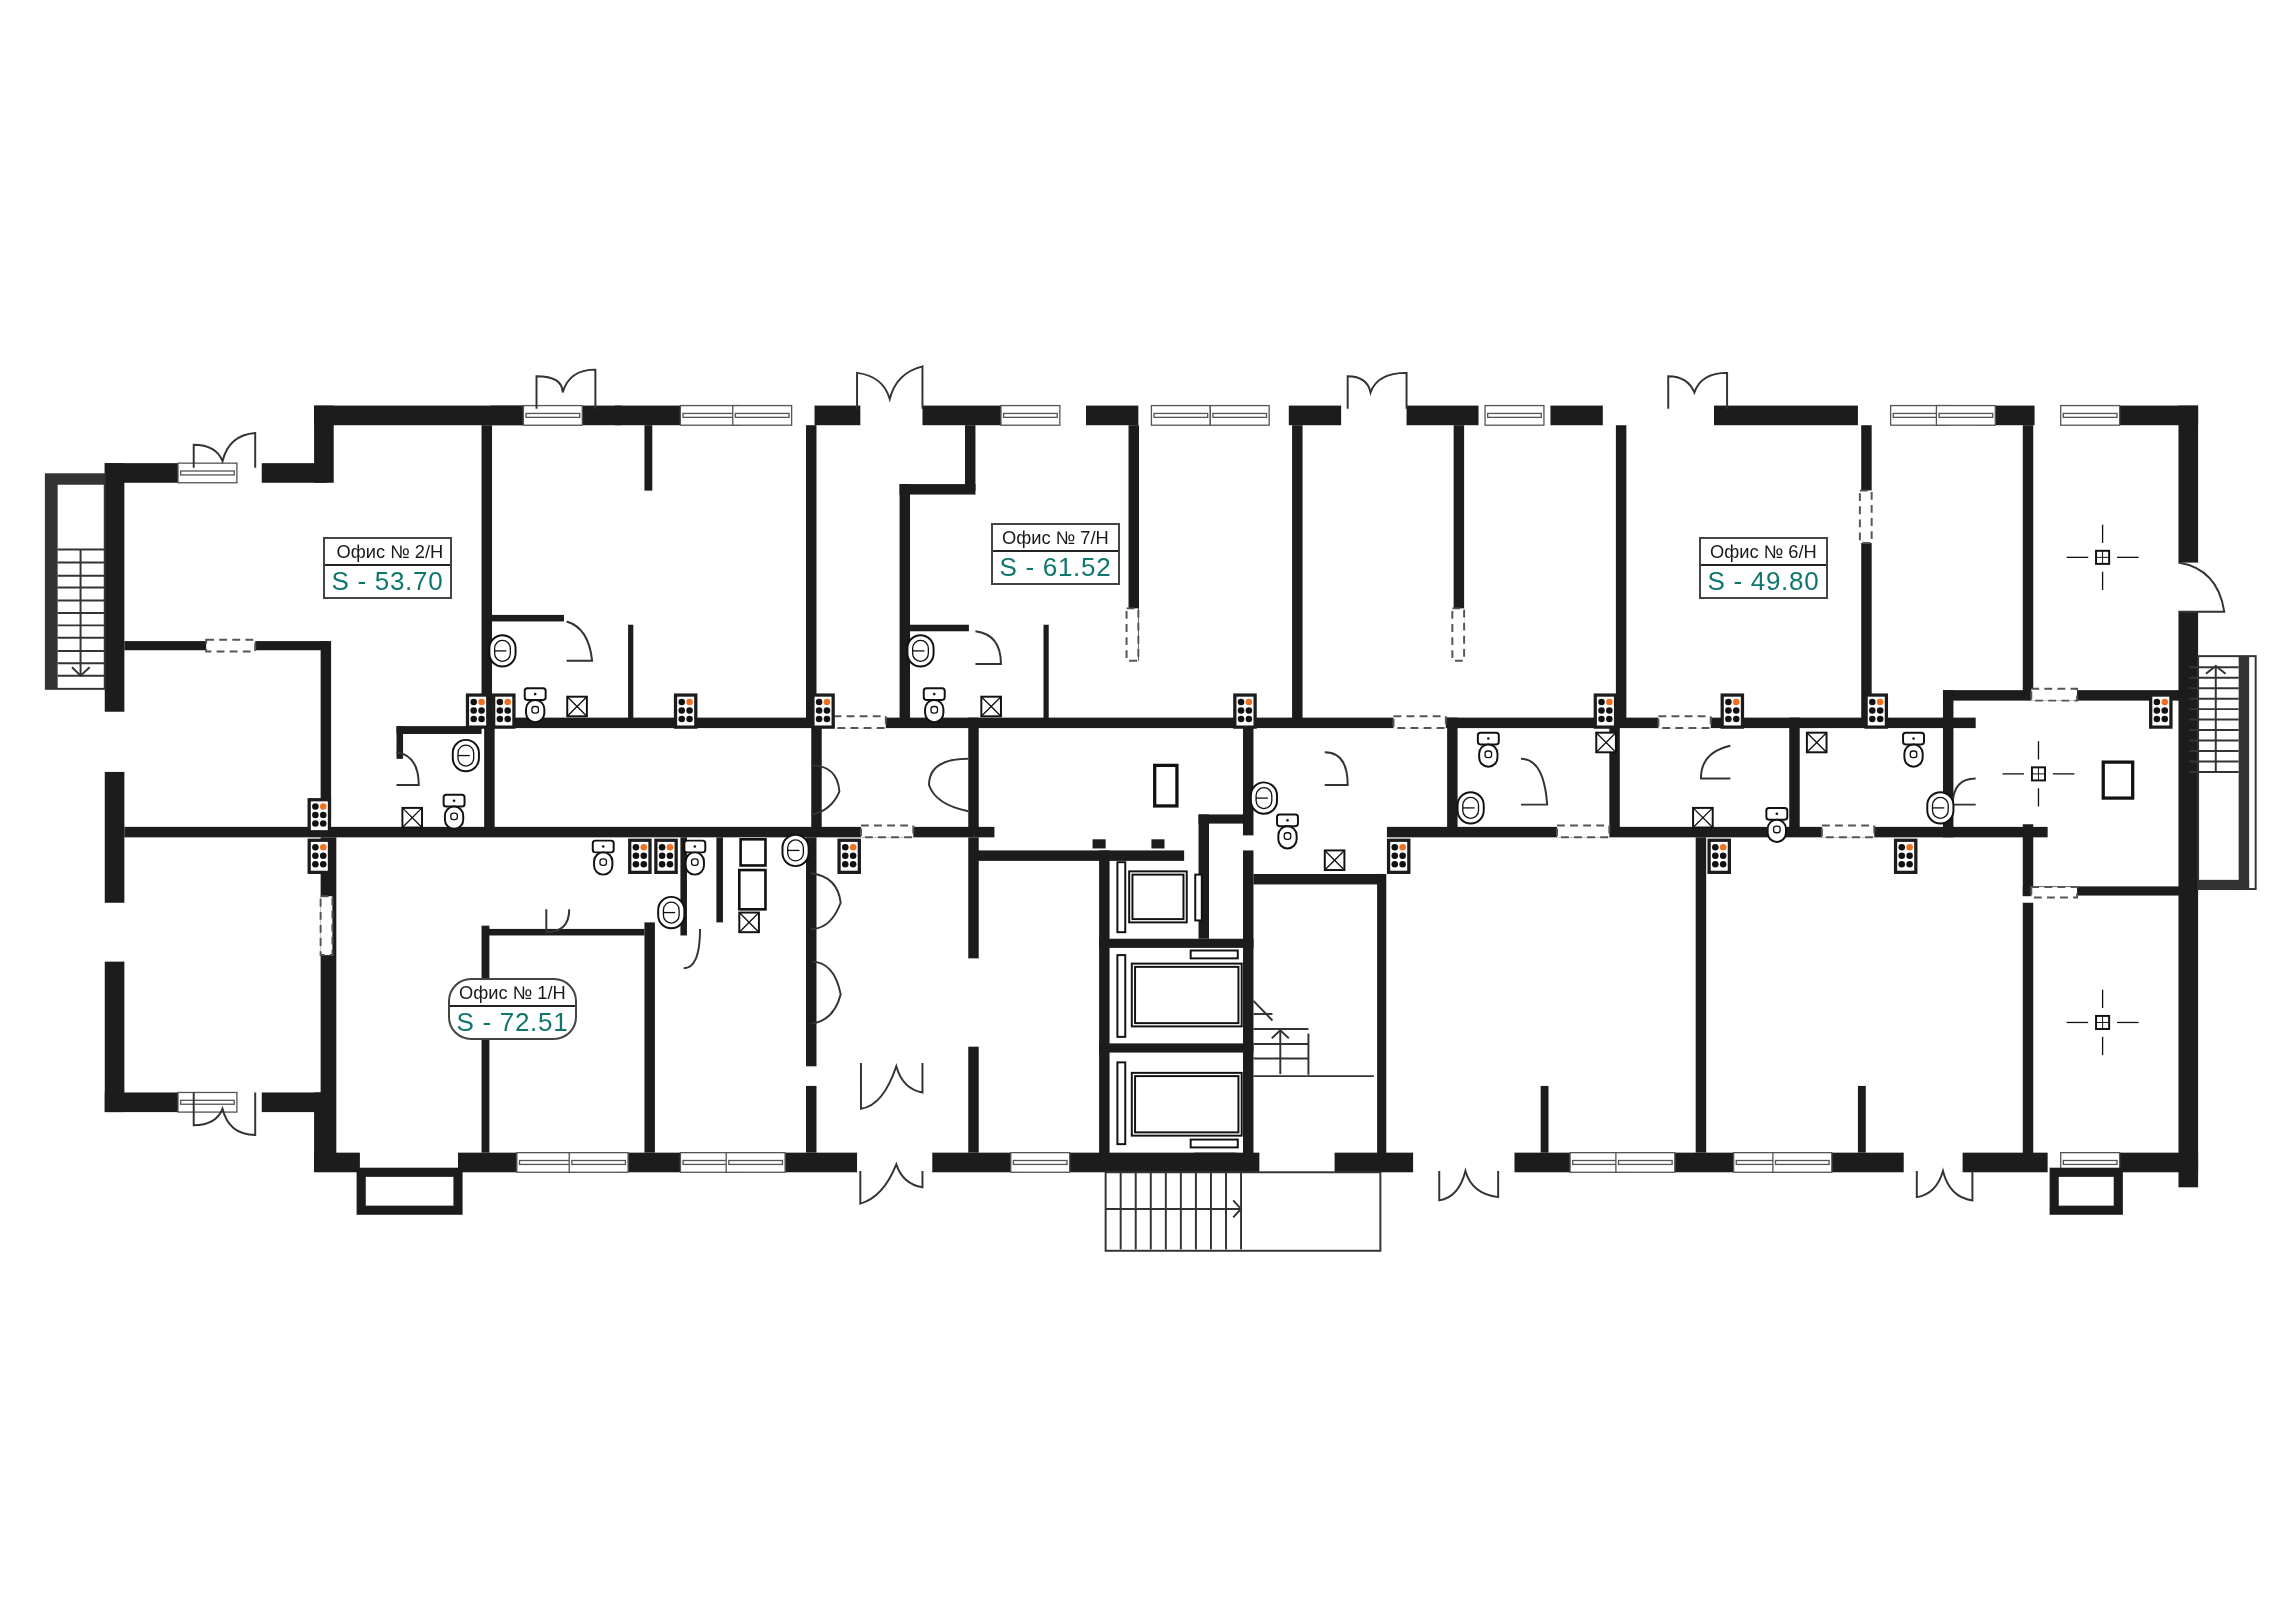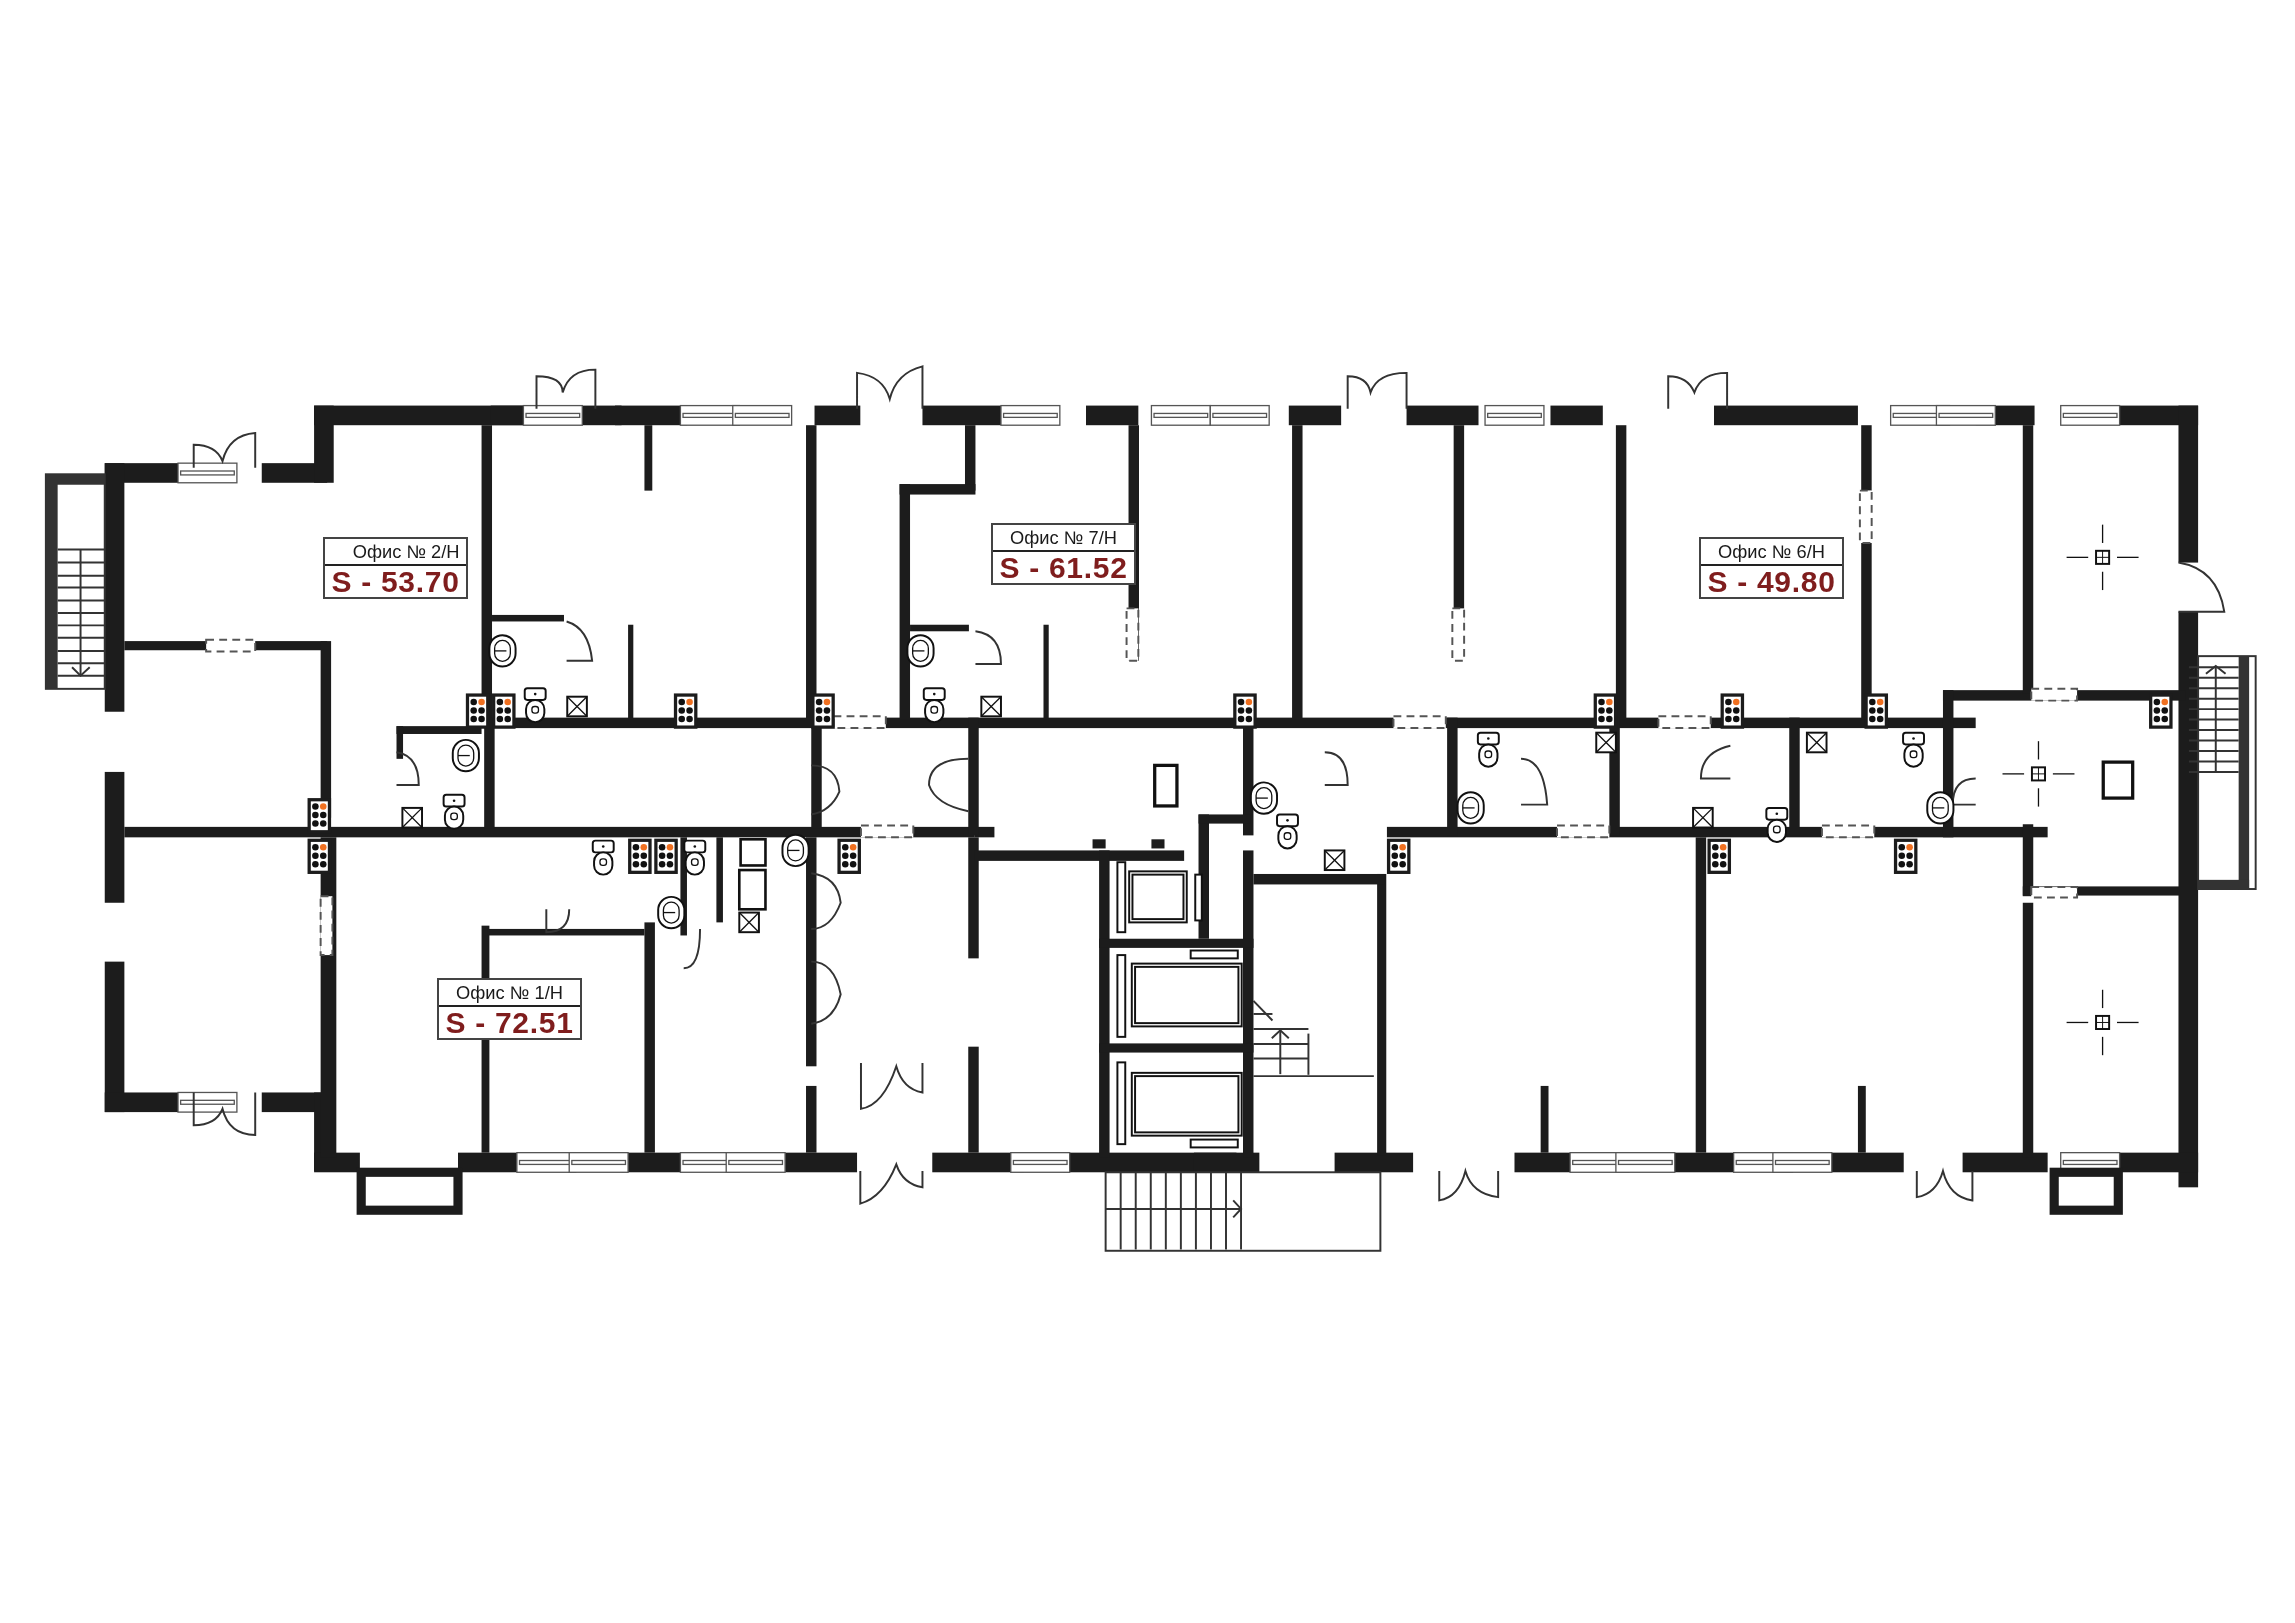--- a/index.html
+++ b/index.html
@@ -1,20 +1,20 @@
 <!DOCTYPE html>
 <html style="font-size:10.5px"><head>
 <meta charset="utf-8">
 <style>
   html,body{margin:0;padding:0;background:#ffffff;}
   body{width:2295px;height:1623px;position:relative;overflow:hidden;font-family:"Liberation Sans","DejaVu Sans",sans-serif;}
   #plan{position:absolute;left:0;top:0;width:2295px;height:1623px;}
   .label{position:absolute;background:#fff;border:2px solid #444;box-sizing:border-box;text-align:center;}
   .label .name{font-size:18.3px;color:#1a1a1a;line-height:25px;border-bottom:2px solid #222;padding:0 6.5px;white-space:nowrap;}
-  .label .area{font-size:30px;font-weight:700;color:#7f1d1d;line-height:31px;padding:0 6.5px;white-space:nowrap;letter-spacing:0.7px;}
+  .label .area{font-size:26px;font-weight:400;color:#0f766e;line-height:31px;padding:0 6.5px;white-space:nowrap;letter-spacing:0.7px;}
 </style>
 </head>
 <body>
 
 <svg id="plan" viewBox="0 0 3508 2481" xmlns="http://www.w3.org/2000/svg">
   <defs>
 
     <g id="shaft">
       <rect x="0" y="0" width="36" height="54" fill="#1c1c1c"></rect>
       <rect x="5" y="5" width="26" height="44" fill="#fff"></rect>
@@ -387,17 +387,17 @@
   <div class="area">S - 53.70</div>
 </div>
 <div class="label" style="left:991px;top:523px;">
   <div class="name">Офис № 7/Н</div>
   <div class="area">S - 61.52</div>
 </div>
 <div class="label" style="left:1699px;top:537px;">
   <div class="name">Офис № 6/Н</div>
   <div class="area">S - 49.80</div>
 </div>
-<div class="label" style="left:437px;top:978px;">
+<div class="label" style="left:448px;top:978px;border-radius:23px;">
   <div class="name">Офис № 1/Н</div>
   <div class="area">S - 72.51</div>
 </div>
 
 
 </body></html>

